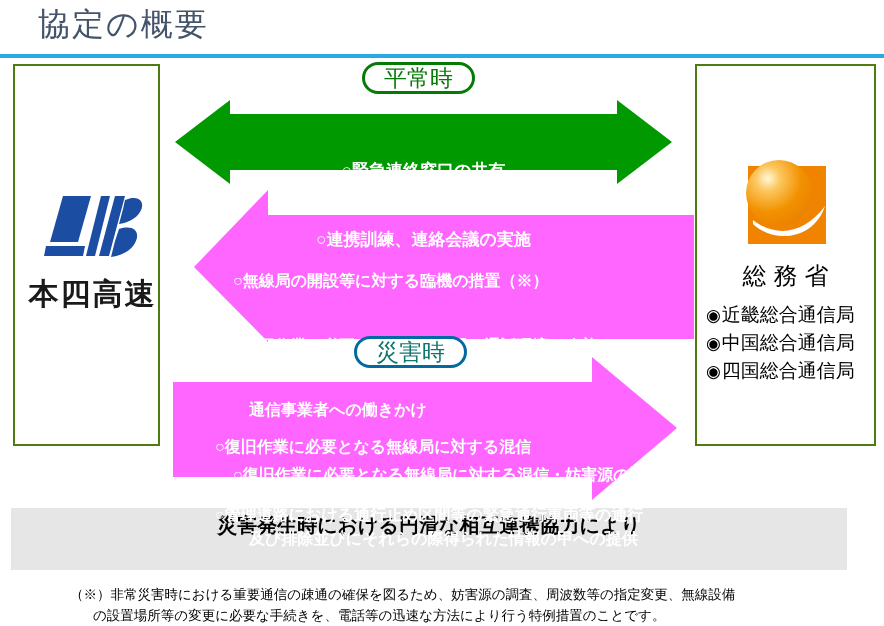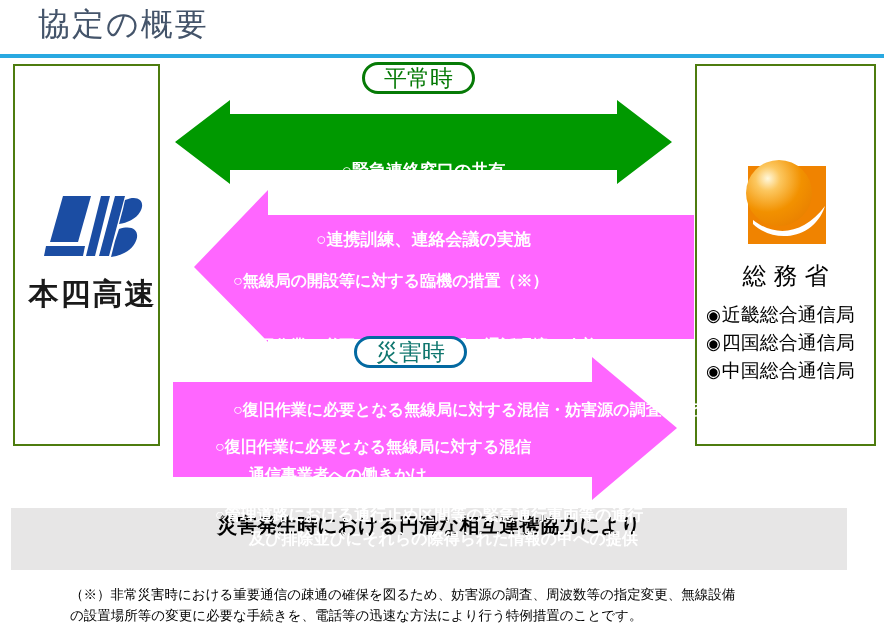--- a/index.html
+++ b/index.html
@@ -71,21 +71,21 @@
   }
   
   .summary-band {
     position:absolute; left:11px; top:508px; width:836px; height:62px;
     background:#E7E6E6; text-align:center; padding-top:3px;
   }
   .summary-line { font-size:20px; font-weight:bold; color:#000; line-height:28px; }
   
   .footnote { position:absolute; left:70px; top:584px; width:770px; color:#000; }
   .footnote-line { font-size:13.5px; line-height:21px; }
-  .footnote-line.second { }
+  .footnote-line.second { margin-left:23px; }
 </style>
 </head>
 <body>
 
 <div id="slide">
 
   <h1 class="page-title">協定の概要</h1>
   <div class="title-rule"></div>
 
   <div class="party-box left">
@@ -116,22 +116,22 @@
           </radialGradient>
         </defs>
         <rect x="6" y="10" width="78" height="78" fill="#F08300"></rect>
         <circle cx="37" cy="37" r="33" fill="url(#micSphere)"></circle>
         <path d="M11 64 C 34 82, 62 78, 83 50 C 72 84, 32 88, 11 68 Z" fill="#ffffff"></path>
       </svg>
     </div>
     <div class="ministry-name">総務省</div>
     <div class="bureau-list">
       <div class="bureau-item"><span class="bureau-bullet">◉</span><span>近畿総合通信局</span></div>
+      <div class="bureau-item"><span class="bureau-bullet">◉</span><span>中国総合通信局</span></div>
       <div class="bureau-item"><span class="bureau-bullet">◉</span><span>四国総合通信局</span></div>
-      <div class="bureau-item"><span class="bureau-bullet">◉</span><span>中国総合通信局</span></div>
     </div>
   </div>
 
   <div id="normal-arrow" class="arrow-wrap">
     <svg width="497" height="84" viewBox="0 0 497 84">
       <polygon fill="#009900" points="0,42 55,0 55,14 442,14 442,0 497,42 442,84 442,70 55,70 55,84"></polygon>
     </svg>
     <div class="arrow-text">
       <div>○緊急連絡窓口の共有</div>
       <div>○連携訓練、連絡会議の実施</div>
@@ -140,22 +140,22 @@
 
   <div class="phase-label normal">平常時</div>
 
   <div id="disaster-left-arrow" class="arrow-wrap">
     <svg width="500" height="152" viewBox="0 0 500 152">
       <polygon fill="#FF66FF" points="0,77 74,0 74,25 500,25 500,149 74,149 74,152"></polygon>
     </svg>
     <div class="arrow-text">
       <div>○無線局の開設等に対する臨機の措置（※）</div>
       <div>○復旧作業に必要となる通信機器の通話環境の改善にかかる</div>
+      <div>　通信事業者への働きかけ</div>
       <div>○復旧作業に必要となる無線局に対する混信・妨害源の調査・探査</div>
-      <div>　通信事業者への働きかけ</div>
       <div>　及び排除並びにそれらの際得られた情報の甲への提供</div>
     </div>
   </div>
 
   <div class="phase-label disaster">災害時</div>
 
   <div id="disaster-right-arrow" class="arrow-wrap">
     <svg width="504" height="143" viewBox="0 0 504 143">
       <polygon fill="#FF66FF" points="0,25 419,25 419,0 504,71 419,143 419,120 0,120"></polygon>
     </svg>

